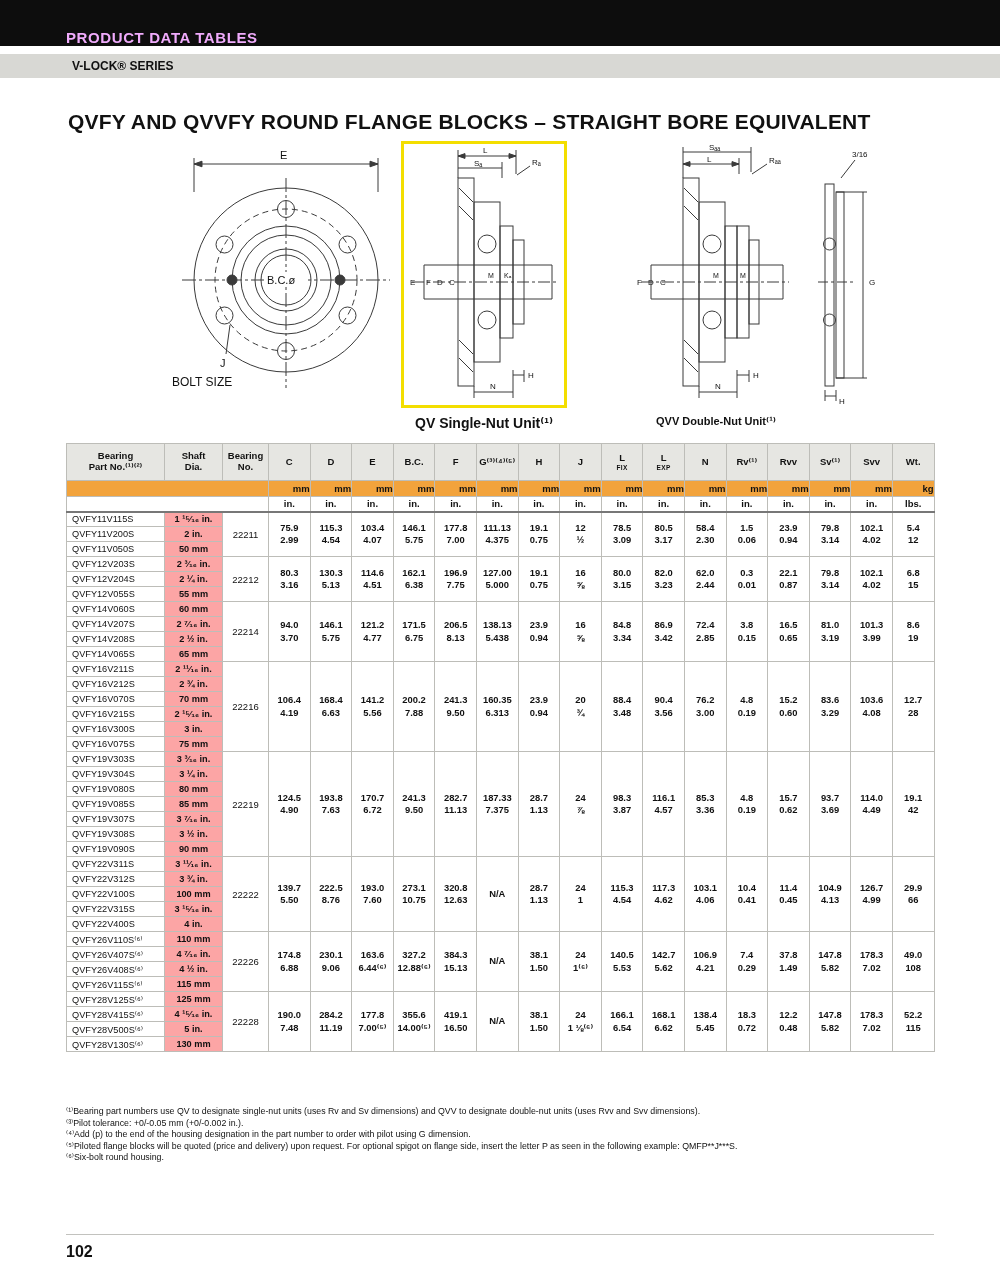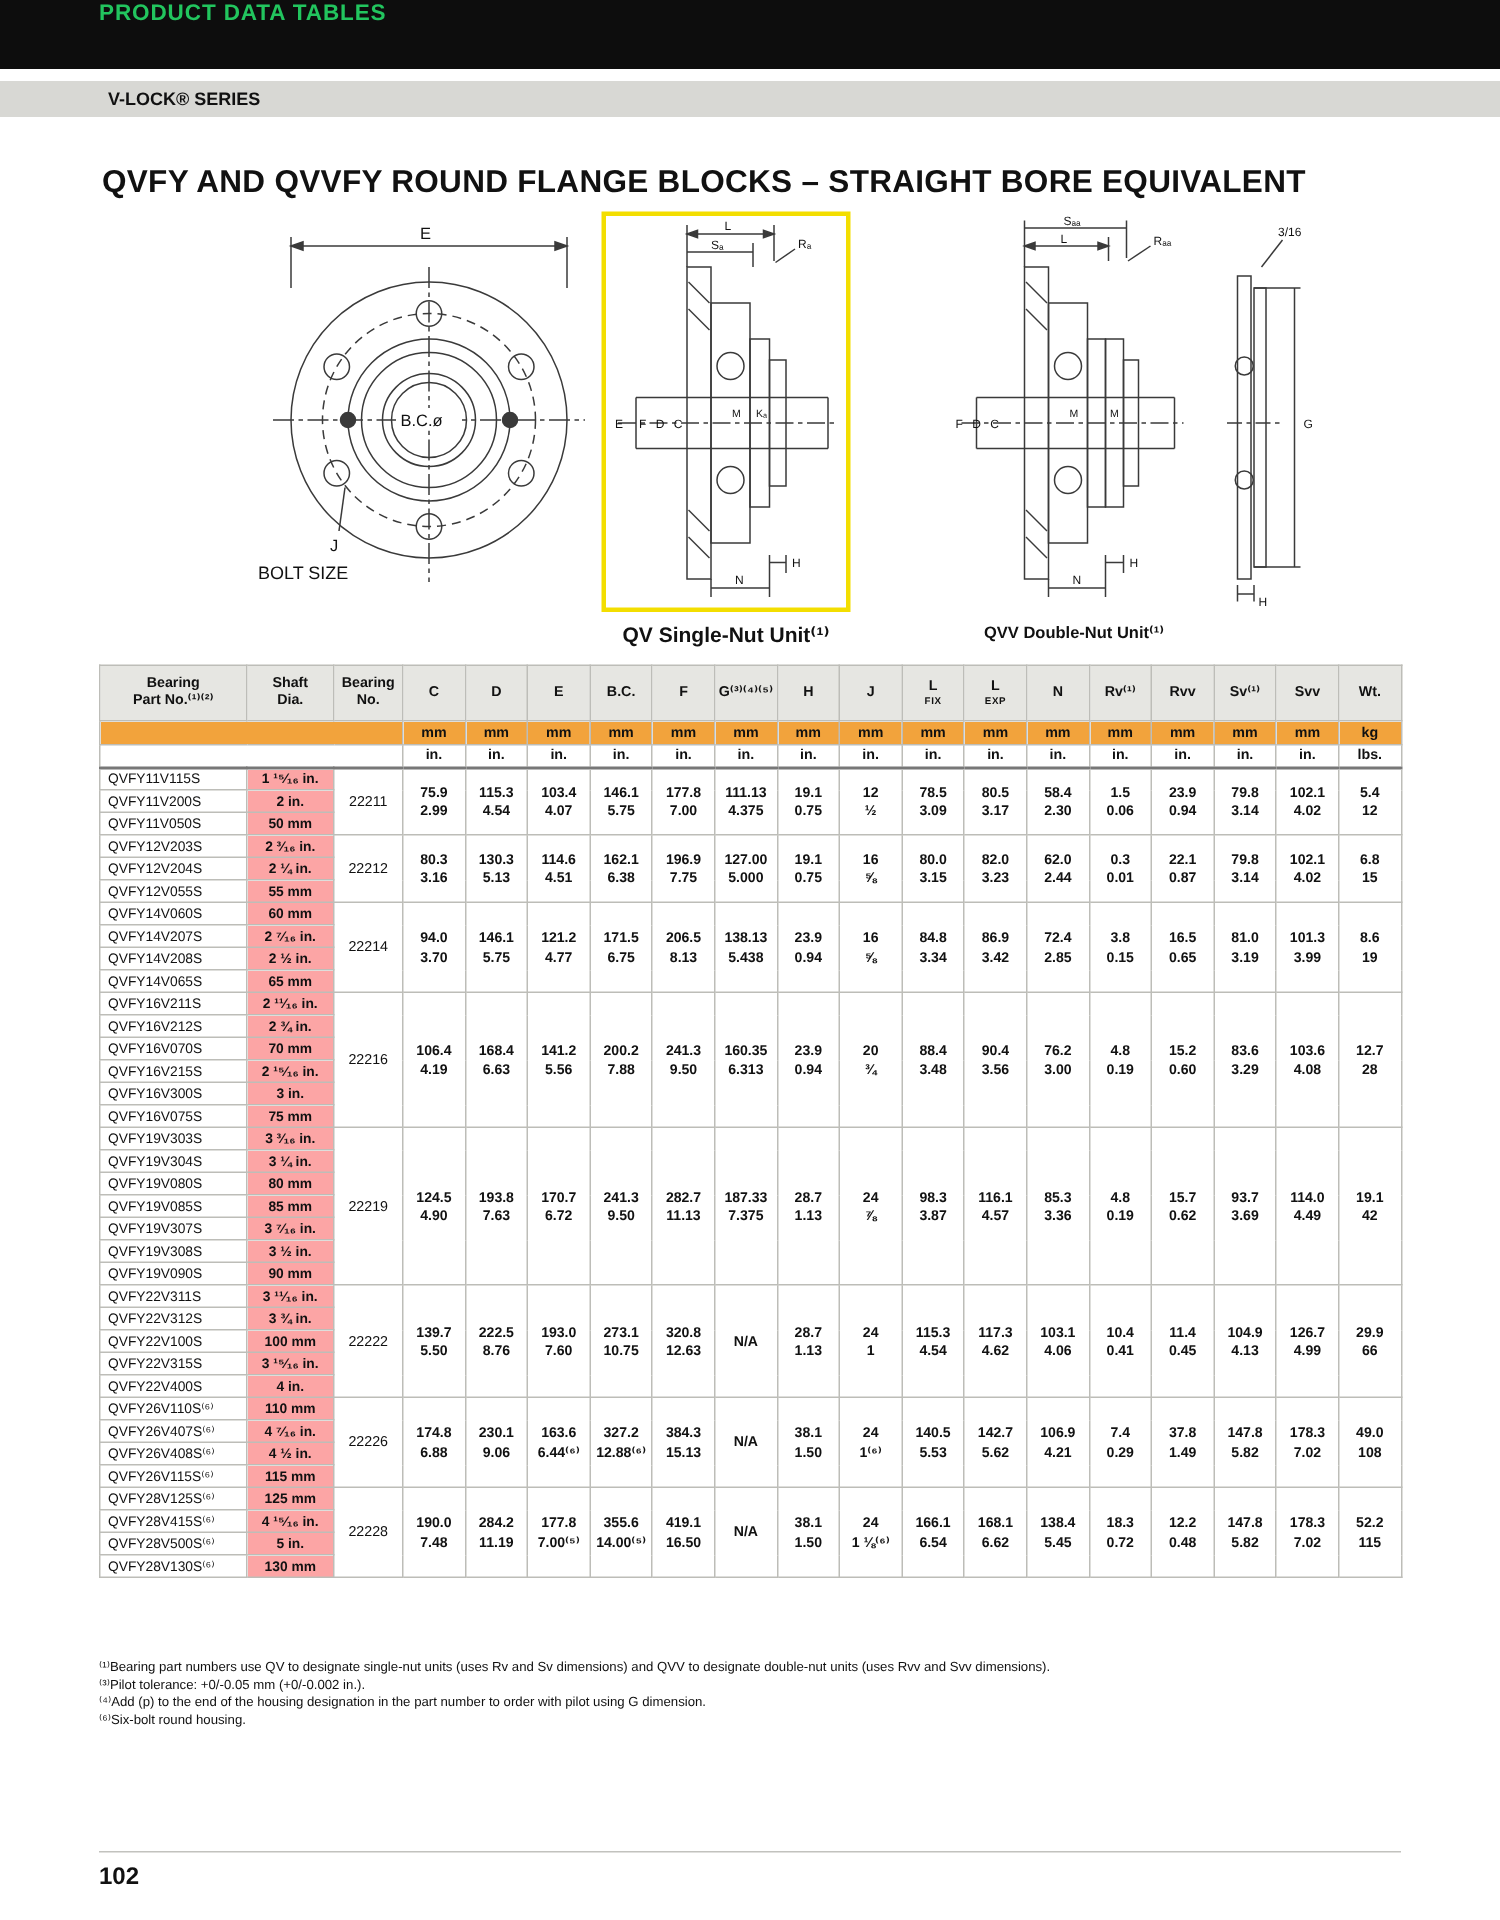--- a/index.html
+++ b/index.html
@@ -1,41 +1,41 @@
 <!DOCTYPE html>
 <html><head>
 <meta charset="utf-8">
 <style>
   * { margin:0; padding:0; box-sizing:border-box; }
   html,body { width:1000px; height:1280px; background:#fff; }
   body { font-family:"Liberation Sans","DejaVu Sans",sans-serif; color:#111; position:relative; overflow:hidden; }
 
   .topbar { position:absolute; left:0; top:0; width:1000px; height:46px; background:#0d0d0d;
-            color:#22c55e; display:flex; align-items:flex-start; padding-left:66px;
+            color:#f0abfc; display:flex; align-items:flex-end; padding-left:66px;
             font-size:15px; font-weight:bold; letter-spacing:.6px; }
   .seriesbar { position:absolute; left:0; top:54px; width:1000px; height:24px; background:#d8d8d4;
                display:flex; align-items:center; padding-left:72px; font-size:12px; font-weight:bold; }
   .title { position:absolute; left:68px; top:110px; font-size:21px; font-weight:bold; letter-spacing:.2px; }
 
   .diagrams { position:absolute; left:0; top:138px; width:1000px; height:302px; }
   .front-view { position:absolute; left:170px; top:10px; }
   .qv-box { position:absolute; left:401px; top:3px; width:166px; height:267px; border:3px solid #F3DE00; }
   .qvv-view { position:absolute; left:588px; top:6px;margin-left:45px; }
   .qv-caption { position:absolute; left:401px; top:277px; width:166px; text-align:center; font-size:14px; font-weight:bold; }
   .qvv-caption { position:absolute; left:596px; top:277px; width:240px; text-align:center; font-size:11px; font-weight:bold; }
   svg text { fill:#111; }
   .dline { stroke:#3a3a3a; fill:none; stroke-width:1; }
 
   #data-table { position:absolute; left:66px; top:443px; width:868px; border-collapse:collapse;
                 table-layout:fixed; border:1.5px solid #8c8c88; }
   #data-table th, #data-table td { border:1px solid #bdbdb8; overflow:hidden; }
   #data-table thead tr.cols th { background:#e6e6e2; font-size:9.5px; font-weight:bold; height:37px;
                 vertical-align:middle; text-align:center; line-height:1.15; }
   #data-table .subline { font-size:6.5px; letter-spacing:.4px; }
-  #data-table tr.units-mm th { background:#F2A33C; height:16px; font-size:9.5px; font-weight:bold; text-align:center; }
+  #data-table tr.units-mm th { background:#F2A33C; height:16px; font-size:9.5px; font-weight:bold; text-align:right; }
   #data-table tr.units-in th { background:#fff; height:15px; font-size:9.5px; font-weight:bold; text-align:center;
                 border-bottom:2px solid #777; }
   #data-table td { font-size:9.4px; height:15px; padding:0 2px; text-align:center; vertical-align:middle; }
   #data-table td.part { text-align:left; padding-left:5px; font-size:9.2px; }
   #data-table td.shaft { font-weight:bold; background:#fca5a5; font-size:9.2px; }
   #data-table td.bno { font-size:9.5px; }
   #data-table td.val { font-weight:bold; }
   #data-table td.val div { line-height:1.3; }
   #data-table tr.group-start td { border-top:1.5px solid #8c8c88; }
 
@@ -986,17 +986,18 @@
         <td class="part">QVFY28V130S⁽⁶⁾</td>
         <td class="shaft">130 mm</td>
       </tr>
     </tbody>
   </table>
 
 <div id="footnotes">
     <div>⁽¹⁾Bearing part numbers use QV to designate single-nut units (uses Rv and Sv dimensions) and QVV to designate double-nut units (uses Rvv and Svv dimensions).</div>
     <div>⁽³⁾Pilot tolerance: +0/-0.05 mm (+0/-0.002 in.).</div>
     <div>⁽⁴⁾Add (p) to the end of the housing designation in the part number to order with pilot using G dimension.</div>
+    <div>⁽⁵⁾Piloted flange blocks will be quoted (price and delivery) upon request. For optional spigot on flange side, insert the letter P as seen in the following example: QMFP**J***S.</div>
     <div>⁽⁶⁾Six-bolt round housing.</div>
   </div>
 
 <div class="footer-rule"></div>
 <div class="pagenum">102</div>
 
 </body></html>

